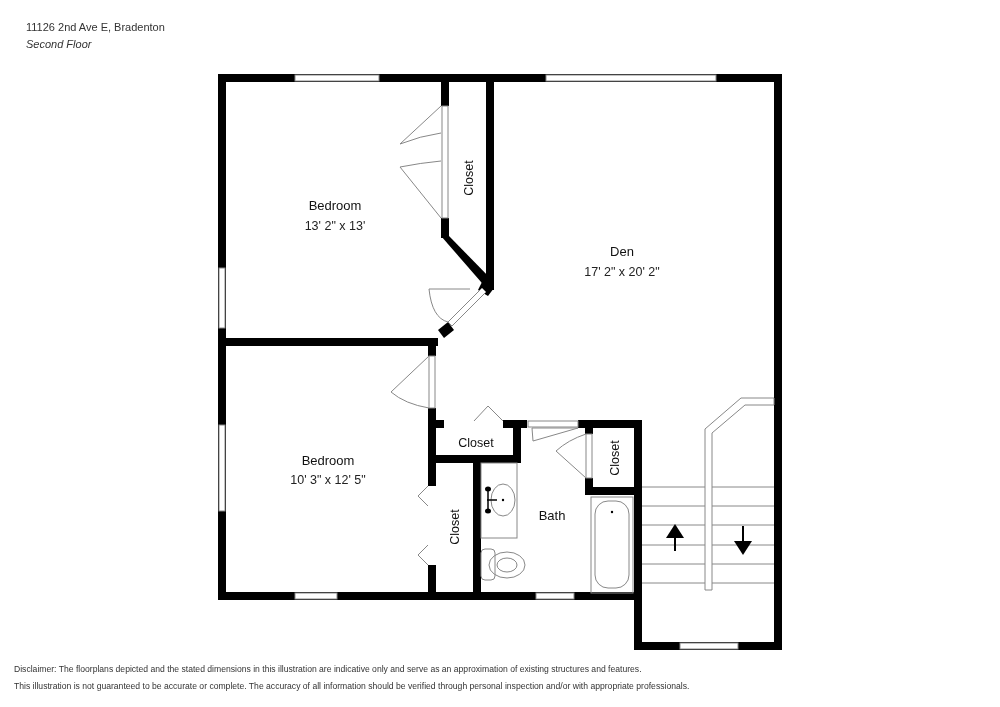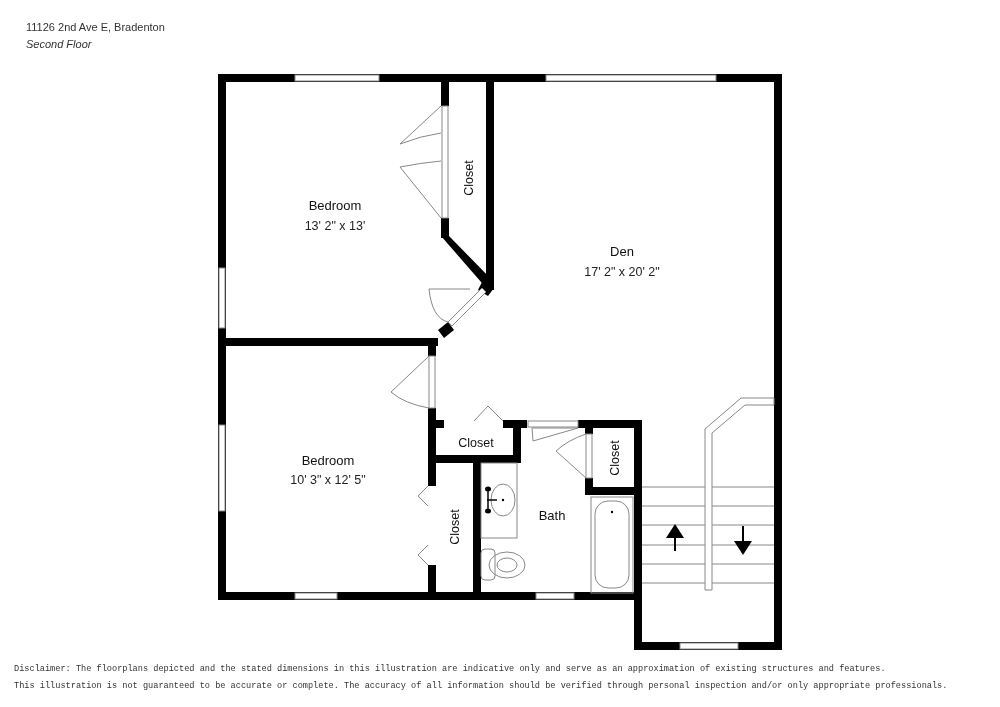--- a/index.html
+++ b/index.html
@@ -1,21 +1,21 @@
 <!DOCTYPE html>
 <html><head>
 <meta charset="utf-8">
 <style>
   html, body { margin: 0; padding: 0; background: #ffffff; }
   body { width: 1000px; height: 707px; position: relative; overflow: hidden;
          font-family: "Liberation Sans", sans-serif; color: #222; }
   .hdr { position: absolute; left: 14px; font-size: 11px; color: #333; margin-left: 12px; }
   .hdr.l1 { top: 21px; }
   .hdr.l2 { top: 38px; font-style: italic; }
-  .disc { position: absolute; left: 14px; font-size: 8.6px; color: #333; white-space: nowrap; font-family: Liberation Mono, monospace; }
+  .disc { position: absolute; left: 14px; font-size: 8.6px; color: #333; white-space: nowrap; }
   .disc.l1 { top: 664px; }
   .disc.l2 { top: 681px; }
   svg { position: absolute; left: 0; top: 0; }
   .wall { fill: #000; }
   .win { fill: #fff; stroke: #888; stroke-width: 1; }
   .thin { fill: none; stroke: #888; stroke-width: 1; }
   .rname { font-family: "Liberation Sans", sans-serif; font-size: 13px; fill: #111; }
   .rdim { font-family: "Liberation Sans", sans-serif; font-size: 12.5px; fill: #222; }
   .cl { font-family: "Liberation Sans", sans-serif; font-size: 12.5px; fill: #111; }
 </style>
@@ -161,13 +161,13 @@
 
   <text class="rname" x="552" y="520" text-anchor="middle">Bath</text>
 
   <text class="cl" x="476" y="447" text-anchor="middle">Closet</text>
   <text class="cl" transform="translate(473,178) rotate(-90)" text-anchor="middle">Closet</text>
   <text class="cl" transform="translate(459,527) rotate(-90)" text-anchor="middle">Closet</text>
   <text class="cl" transform="translate(619,458) rotate(-90)" text-anchor="middle">Closet</text>
 </svg>
 
 <div class="disc l1">Disclaimer: The floorplans depicted and the stated dimensions in this illustration are indicative only and serve as an approximation of existing structures and features.</div>
-<div class="disc l2">This illustration is not guaranteed to be accurate or complete. The accuracy of all information should be verified through personal inspection and/or only appropriate professionals.</div>
+<div class="disc l2">This illustration is not guaranteed to be accurate or complete. The accuracy of all information should be verified through personal inspection and/or with appropriate professionals.</div>
 
 </body></html>

